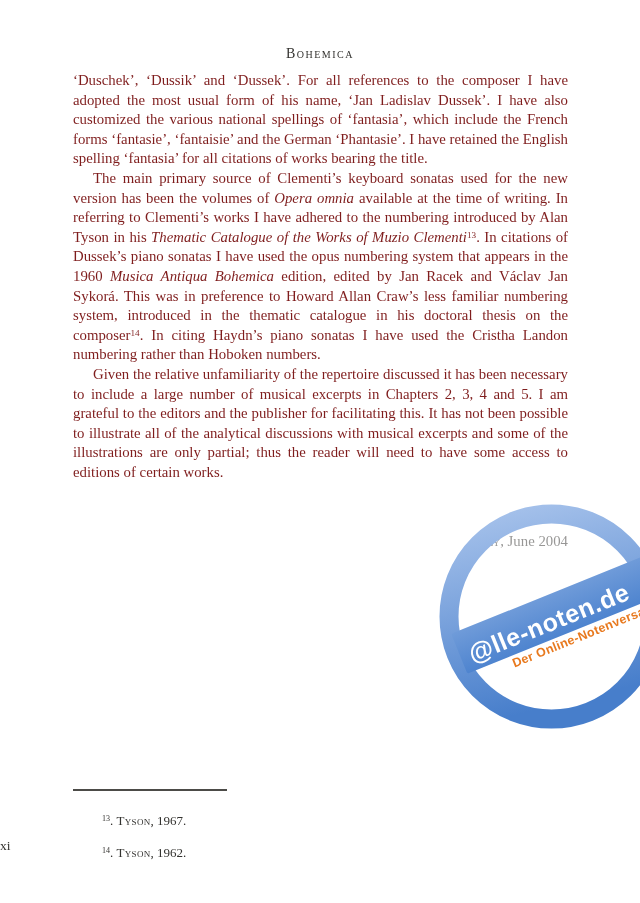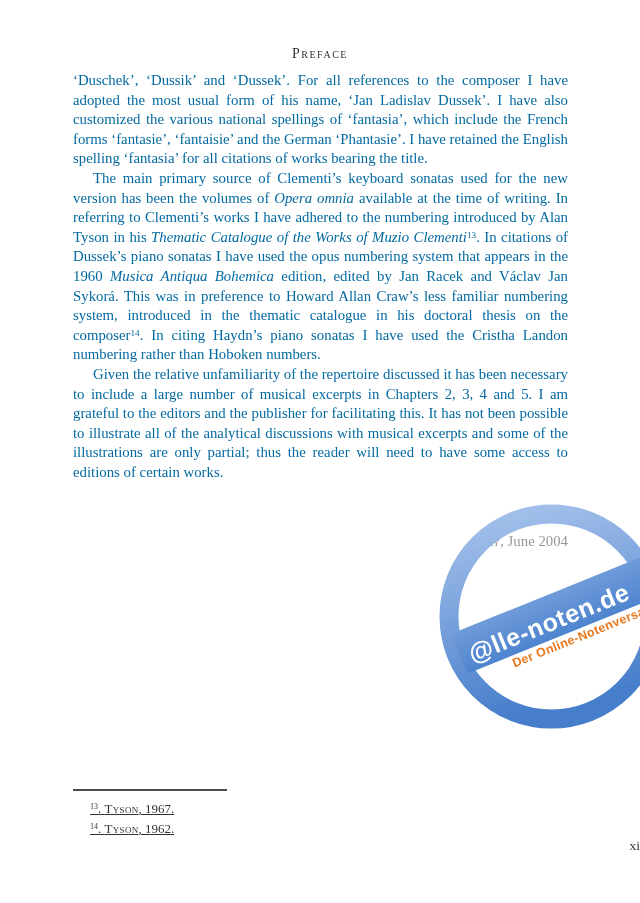--- a/index.html
+++ b/index.html
@@ -17,21 +17,21 @@
     text-align:center;
     font-variant:small-caps;
     font-size:14px;
     letter-spacing:1.5px;
     color:#33322f;
   }
   .body-text{
     position:absolute;left:73px;top:71px;width:495px;
     font-size:14.8px;line-height:19.6px;
     text-align:justify;
-    color:#0369a1;
+    color:#7f1d1d;
   }
   .body-text p{margin:0;text-indent:20px;}
   .body-text p.no-indent{text-indent:0;}
   .it{font-style:italic;}
   .sup{font-size:0.62em;position:relative;top:-0.45em;line-height:0;}
   .sc{font-variant:small-caps;letter-spacing:0.3px;}
   .signature{
     position:absolute;top:533px;right:72px;
     font-size:14.8px;
     color:#2e2d2b;
@@ -42,32 +42,32 @@
     overflow:visible;
   }
   .footnote-rule{
     position:absolute;left:73px;top:789px;
     width:154px;height:1.5px;background:#4c4b48;
   }
   .footnotes{
     position:absolute;left:73px;top:799px;width:300px;
     font-size:13px;line-height:20px;color:#33322f;
   }
-  .footnotes p{margin:0;padding-left:17px;text-decoration:underline;}
+  .footnotes p{margin:12px;padding-left:17px;}
   .page-number{
     position:absolute;top:838px;left:0;width:640px;
-    text-align:right;font-size:13.5px;color:#33322f;
+    text-align:left;font-size:13.5px;color:#33322f;
   }
 </style>
 </head>
 <body>
 
 <div class="page">
 
-  <div class="running-head">Preface</div>
+  <div class="running-head">Bohemica</div>
 
   <div class="body-text">
     <p class="no-indent"><span>‘Duschek’, ‘Dussik’ and ‘Dussek’. For all references to the composer I have adopted the most usual form of his name, ‘Jan Ladislav Dussek’. I have also customized the various national spellings of ‘fantasia’, which include the French forms ‘fantasie’, ‘fantaisie’ and the German ‘Phantasie’. I have retained the English spelling ‘fantasia’ for all citations of works bearing the title.</span></p>
     <p><span>The main primary source of Clementi’s keyboard sonatas used for the new version has been the volumes of </span><span class="it">Opera omnia</span><span> available at the time of writing. In referring to Clementi’s works I have adhered to the numbering introduced by Alan Tyson in his </span><span class="it">Thematic Catalogue of the Works of Muzio Clementi</span><span class="sup">13</span><span>. In citations of Dussek’s piano sonatas I have used the opus numbering system that appears in the 1960 </span><span class="it">Musica Antiqua Bohemica</span><span> edition, edited by Jan Racek and Václav Jan Sykorá. This was in preference to Howard Allan Craw’s less familiar numbering system, introduced in the thematic catalogue in his doctoral thesis on the composer</span><span class="sup">14</span><span>. In citing Haydn’s piano sonatas I have used the Cristha Landon numbering rather than Hoboken numbers.</span></p>
     <p><span>Given the relative unfamiliarity of the repertoire discussed it has been necessary to include a large number of musical excerpts in Chapters 2, 3, 4 and 5. I am grateful to the editors and the publisher for facilitating this. It has not been possible to illustrate all of the analytical discussions with musical excerpts and some of the illustrations are only partial; thus the reader will need to have some access to editions of certain works.</span></p>
   </div>
 
   <div class="signature"><span class="sc">Ely</span><span>, June 2004</span></div>
 
   <svg class="stamp" viewBox="0 0 300 300" xmlns="http://www.w3.org/2000/svg">

